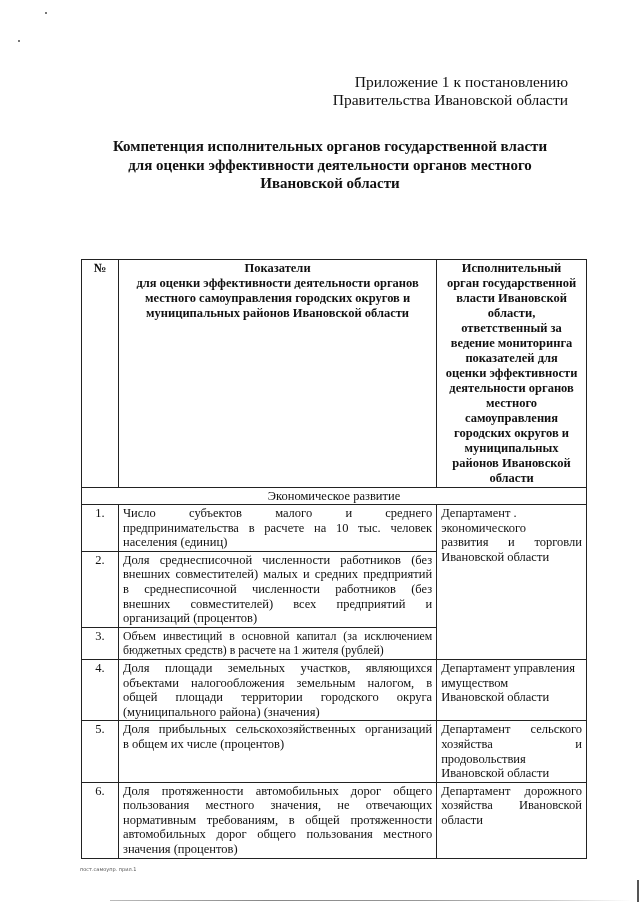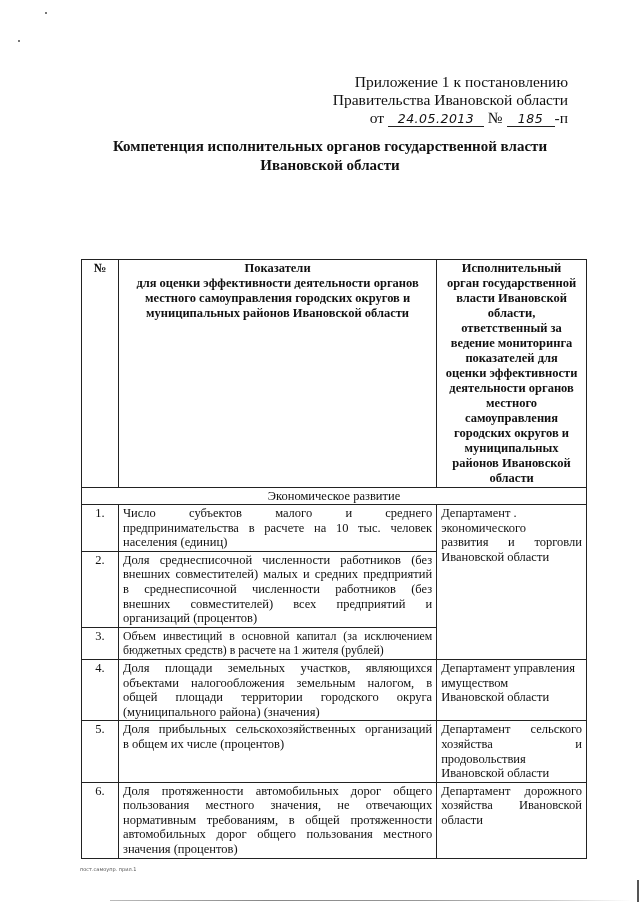--- a/index.html
+++ b/index.html
@@ -58,30 +58,25 @@
   </style>
 </head>
 <body>
 
 <div class="speck" style="left:45px;top:12px;"></div>
 <div class="speck" style="left:18px;top:40px;"></div>
 
 <div class="appendix">
   <span class="line">Приложение 1 к постановлению</span>
   <span class="line">Правительства Ивановской области</span>
-  <span class="line">
-    <span>от</span>
-    <span class="hand date">24.05.2013</span>
-    <span>№</span>
-    <span class="hand num">185</span><span>-п</span>
-  </span>
 </div>
 
 <div class="title">
   <span class="tline">Компетенция исполнительных органов государственной власти</span>
+  <span class="tline">для оценки эффективности деятельности органов местного</span>
   <span class="tline">Ивановской области</span>
 </div>
 
 <table class="main">
   <colgroup>
       <col class="c1">
       <col class="c2">
       <col class="c3">
     </colgroup>
   <tbody>

